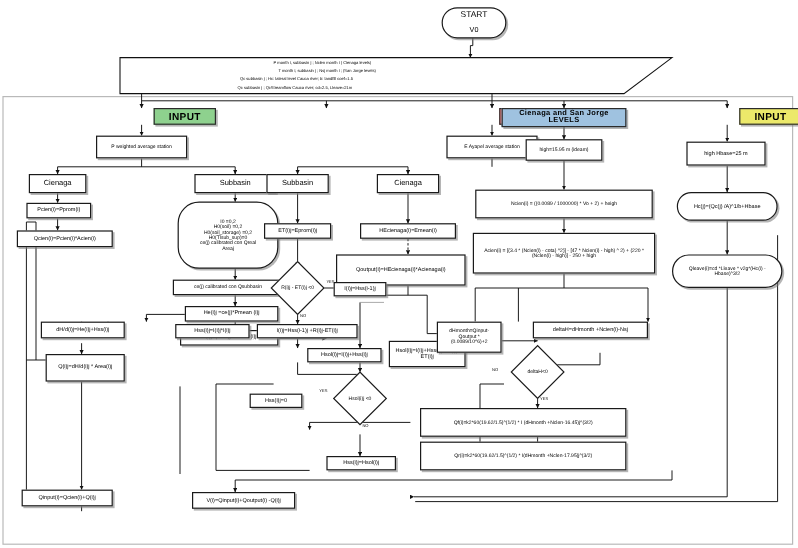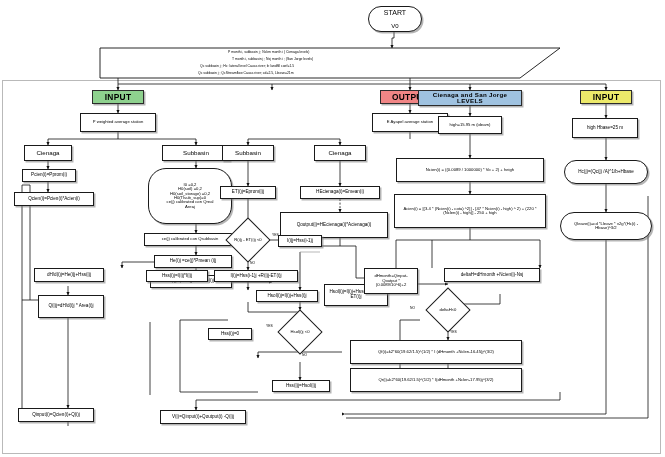--- a/index.html
+++ b/index.html
@@ -44,21 +44,21 @@
     position:absolute;left:0;top:0;width:100%;height:100%;
     display:flex;align-items:center;justify-content:center;
     text-align:center;line-height:1;
   }
   .lbl{position:absolute;white-space:nowrap;}
   .f3{font-size:3.4px;}
   .f4{font-size:4.2px;}
   .f45{font-size:4.6px;}
   .f6{font-size:6.2px;}
   .f7{font-size:7px;}
-  .f8{font-size:8.4px;}
+  .f8{font-size:8.4px;margin-left:36px;}
   svg.wires{position:absolute;left:0;top:0;width:665px;height:457px;pointer-events:none;}
   .param{position:absolute;white-space:nowrap;}
 </style>
 </head>
 <body>
 
 <div id="canvas">
 
   <div class="frame"></div>
 

